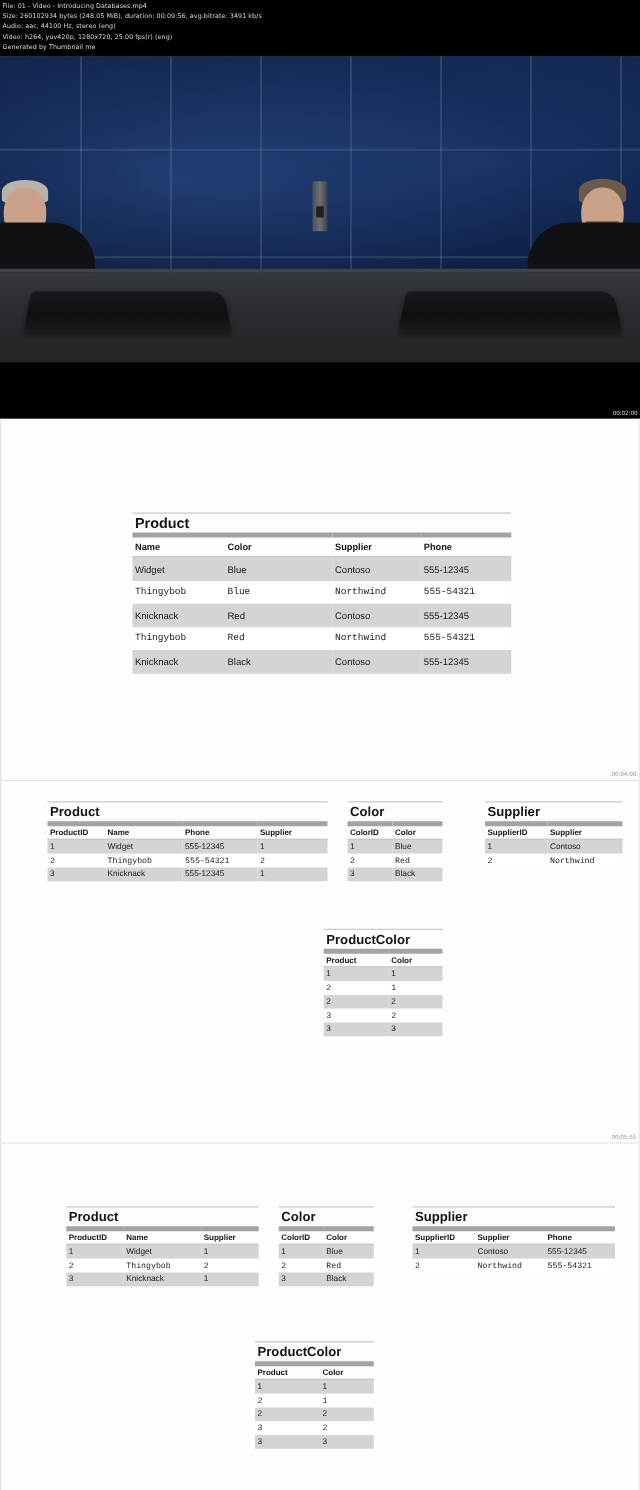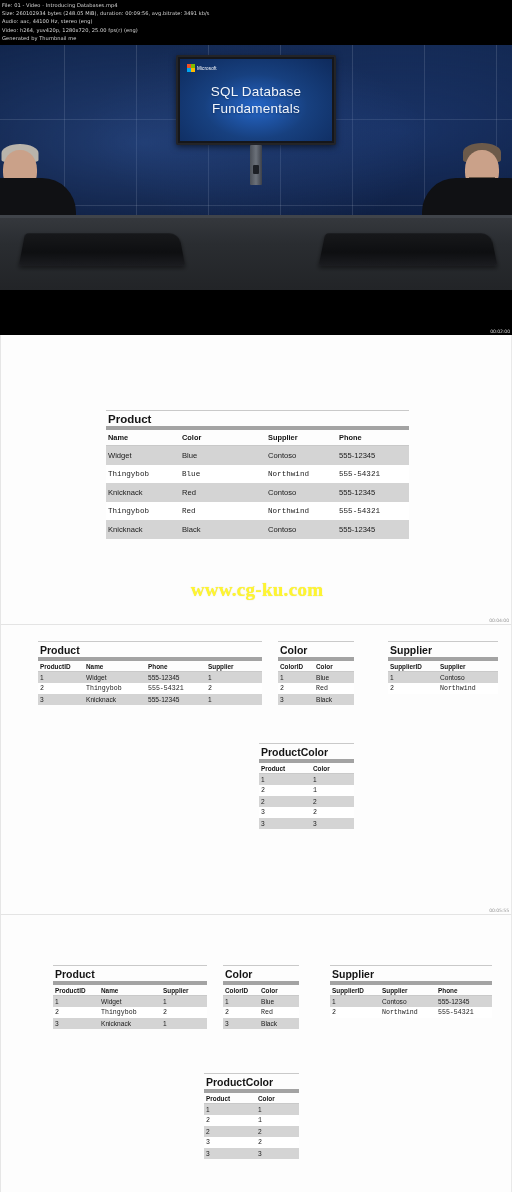--- a/index.html
+++ b/index.html
@@ -258,35 +258,20 @@
   <div class="meta-line">Video: h264, yuv420p, 1280x720, 25.00 fps(r) (eng)</div>
   <div class="meta-line">Generated by Thumbnail me</div>
 </div>
 
 <div class="sheet">
 
   <div class="frame video" style="height:290px;">
     <div class="studio">
       <div class="wall"></div>
 
-      <div class="monitor">
-        <div class="monitor-screen">
-          <div class="ms-logo">
-            <span class="ms-squares">
-                <i></i>
-                <i></i>
-                <i></i>
-                <i></i>
-              </span>
-            <span class="ms-word">Microsoft</span>
-          </div>
-          <div class="slide-title-l1">SQL Database</div>
-          <div class="slide-title-l2">Fundamentals</div>
-        </div>
-      </div>
       <div class="monitor-stand"></div>
 
       <div class="person person-left">
         <div class="hair"></div>
         <div class="head"></div>
         <div class="body"></div>
       </div>
       <div class="person person-right">
         <div class="hair"></div>
         <div class="head"></div>
@@ -349,21 +334,20 @@
           <tr class="odd">
             <td>Knicknack</td>
             <td>Black</td>
             <td>Contoso</td>
             <td>555-12345</td>
           </tr>
         </tbody>
       </table>
     </div>
 
-    <div class="watermark" style="top:244px;">www.cg-ku.com</div>
     <div class="frame-time">00:04:00</div>
   </div>
 
   <div class="frame slide f34" style="height:290px;">
 
     <div class="tbl" style="left:37px; top:16px; width:224px;">
       <div class="tbl-title">Product</div>
       <table class="dt" style="width:224px;">
         <colgroup>
             <col style="width:46px">

